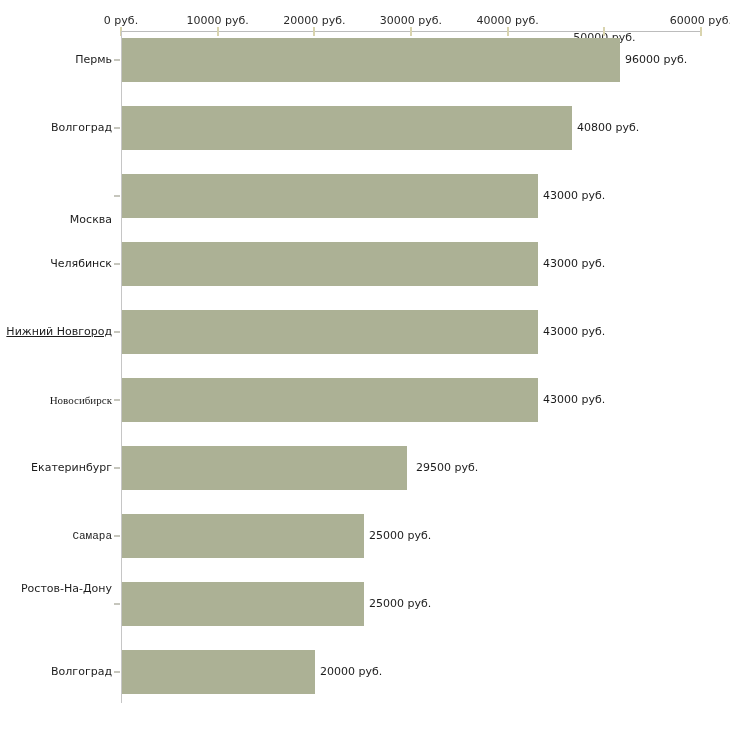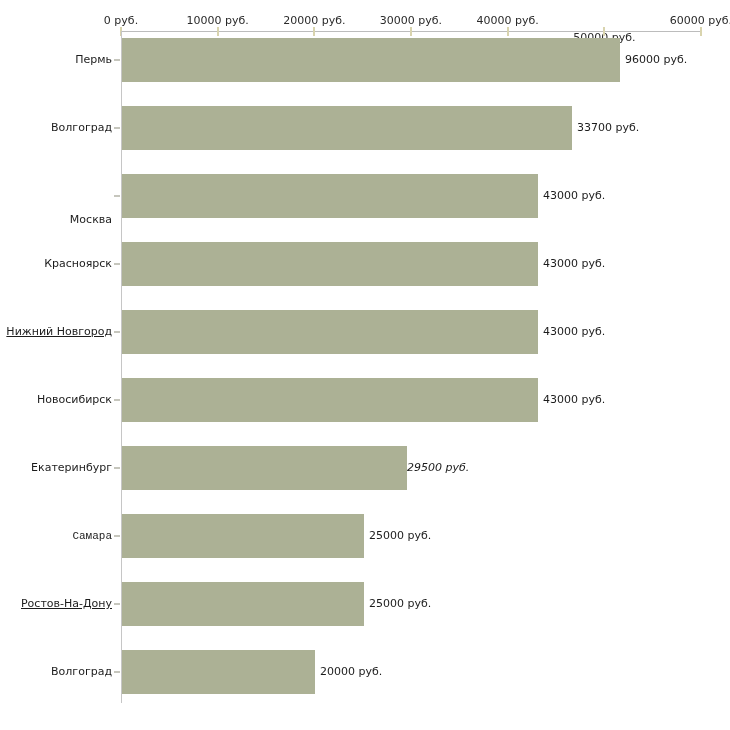--- a/index.html
+++ b/index.html
@@ -93,47 +93,47 @@
     </div>
   <div id="y-axis-line" class="y-axis-line" style="left: 121px; top: 31px; height: 672px; background: rgb(198, 198, 198);"></div>
   <div id="plot-area">
       <div class="bar" style="left: 122px; top: 38px; width: 498px; background: rgb(172, 177, 149);"></div>
       <div class="cat-label" style="right: 618px; top: 53px;">Пермь</div>
       <div class="ytick" style="left: 114px; top: 59px; background: rgb(198, 198, 189);"></div>
       <div class="val-label" style="left: 625px; top: 53px;">96000 руб.</div>
       <div class="bar" style="left: 122px; top: 106px; width: 450px; background: rgb(172, 177, 149);"></div>
       <div class="cat-label" style="right: 618px; top: 121px;">Волгоград</div>
       <div class="ytick" style="left: 114px; top: 127px; background: rgb(198, 198, 189);"></div>
-      <div class="val-label" style="left: 577px; top: 121px;">33700 руб.</div>
+      <div class="val-label" style="left: 577px; top: 121px;">40800 руб.</div>
       <div class="bar" style="left: 122px; top: 174px; width: 416px; background: rgb(172, 177, 149);"></div>
       <div class="cat-label" style="right: 618px; top: 189px; margin-top: 24px;">Москва</div>
       <div class="ytick" style="left: 114px; top: 195px; background: rgb(198, 198, 189);"></div>
       <div class="val-label" style="left: 543px; top: 189px;">43000 руб.</div>
       <div class="bar" style="left: 122px; top: 242px; width: 416px; background: rgb(172, 177, 149);"></div>
-      <div class="cat-label" style="right: 618px; top: 257px;">Красноярск</div>
+      <div class="cat-label" style="right: 618px; top: 257px;">Челябинск</div>
       <div class="ytick" style="left: 114px; top: 263px; background: rgb(198, 198, 189);"></div>
       <div class="val-label" style="left: 543px; top: 257px;">43000 руб.</div>
       <div class="bar" style="left: 122px; top: 310px; width: 416px; background: rgb(172, 177, 149);"></div>
       <div class="cat-label" style="right: 618px; top: 325px; text-decoration: underline;">Нижний Новгород</div>
       <div class="ytick" style="left: 114px; top: 331px; background: rgb(198, 198, 189);"></div>
       <div class="val-label" style="left: 543px; top: 325px;">43000 руб.</div>
       <div class="bar" style="left: 122px; top: 378px; width: 416px; background: rgb(172, 177, 149);"></div>
-      <div class="cat-label" style="right: 618px; top: 393px;">Новосибирск</div>
+      <div class="cat-label" style="right: 618px; top: 393px; font-family: Liberation Serif, serif;">Новосибирск</div>
       <div class="ytick" style="left: 114px; top: 399px; background: rgb(198, 198, 189);"></div>
       <div class="val-label" style="left: 543px; top: 393px;">43000 руб.</div>
       <div class="bar" style="left: 122px; top: 446px; width: 285px; background: rgb(172, 177, 149);"></div>
       <div class="cat-label" style="right: 618px; top: 461px;">Екатеринбург</div>
       <div class="ytick" style="left: 114px; top: 467px; background: rgb(198, 198, 189);"></div>
-      <div class="val-label" style="left: 407px; top: 461px; font-style: italic;">29500 руб.</div>
+      <div class="val-label" style="left: 416px; top: 461px;">29500 руб.</div>
       <div class="bar" style="left: 122px; top: 514px; width: 242px; background: rgb(172, 177, 149);"></div>
       <div class="cat-label" style="right: 618px; top: 529px; font-family: Liberation Mono, monospace;">Самара</div>
       <div class="ytick" style="left: 114px; top: 535px; background: rgb(198, 198, 189);"></div>
       <div class="val-label" style="left: 369px; top: 529px;">25000 руб.</div>
       <div class="bar" style="left: 122px; top: 582px; width: 242px; background: rgb(172, 177, 149);"></div>
-      <div class="cat-label" style="right: 618px; top: 597px; text-decoration: underline;">Ростов-На-Дону</div>
+      <div class="cat-label" style="right: 618px; top: 582px;">Ростов-На-Дону</div>
       <div class="ytick" style="left: 114px; top: 603px; background: rgb(198, 198, 189);"></div>
       <div class="val-label" style="left: 369px; top: 597px;">25000 руб.</div>
       <div class="bar" style="left: 122px; top: 650px; width: 193px; background: rgb(172, 177, 149);"></div>
       <div class="cat-label" style="right: 618px; top: 665px;">Волгоград</div>
       <div class="ytick" style="left: 114px; top: 671px; background: rgb(198, 198, 189);"></div>
       <div class="val-label" style="left: 320px; top: 665px;">20000 руб.</div>
     </div>
 </div>
 
 </body></html>

